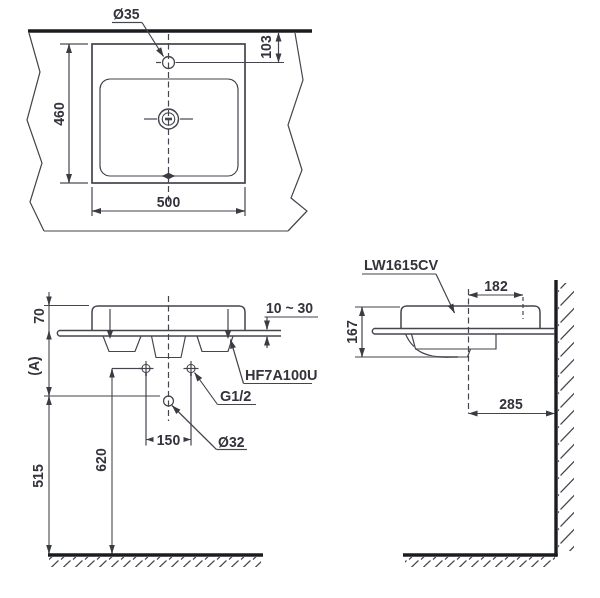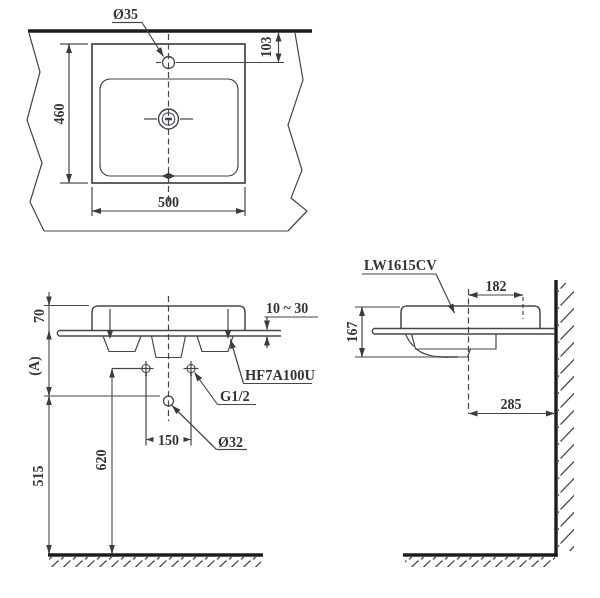--- a/index.html
+++ b/index.html
@@ -1,17 +1,17 @@
 <!DOCTYPE html>
 <html><head>
 <meta charset="utf-8">
 <style>
   html,body{margin:0;padding:0;background:#ffffff;}
   .canvas{position:relative;width:600px;height:598px;background:#ffffff;overflow:hidden;
-          font-family:Liberation Serif, serif;}
+          font-family:Liberation Sans, sans-serif;}
   svg{position:absolute;left:0;top:0;}
   text{fill:#34353c;}
   .dim{font-size:14px;font-weight:600;}
   .lbl{font-size:14.5px;font-weight:700;}
 </style>
 </head>
 <body>
 
 <div class="canvas">
 <svg width="600" height="598" viewBox="0 0 600 598">

